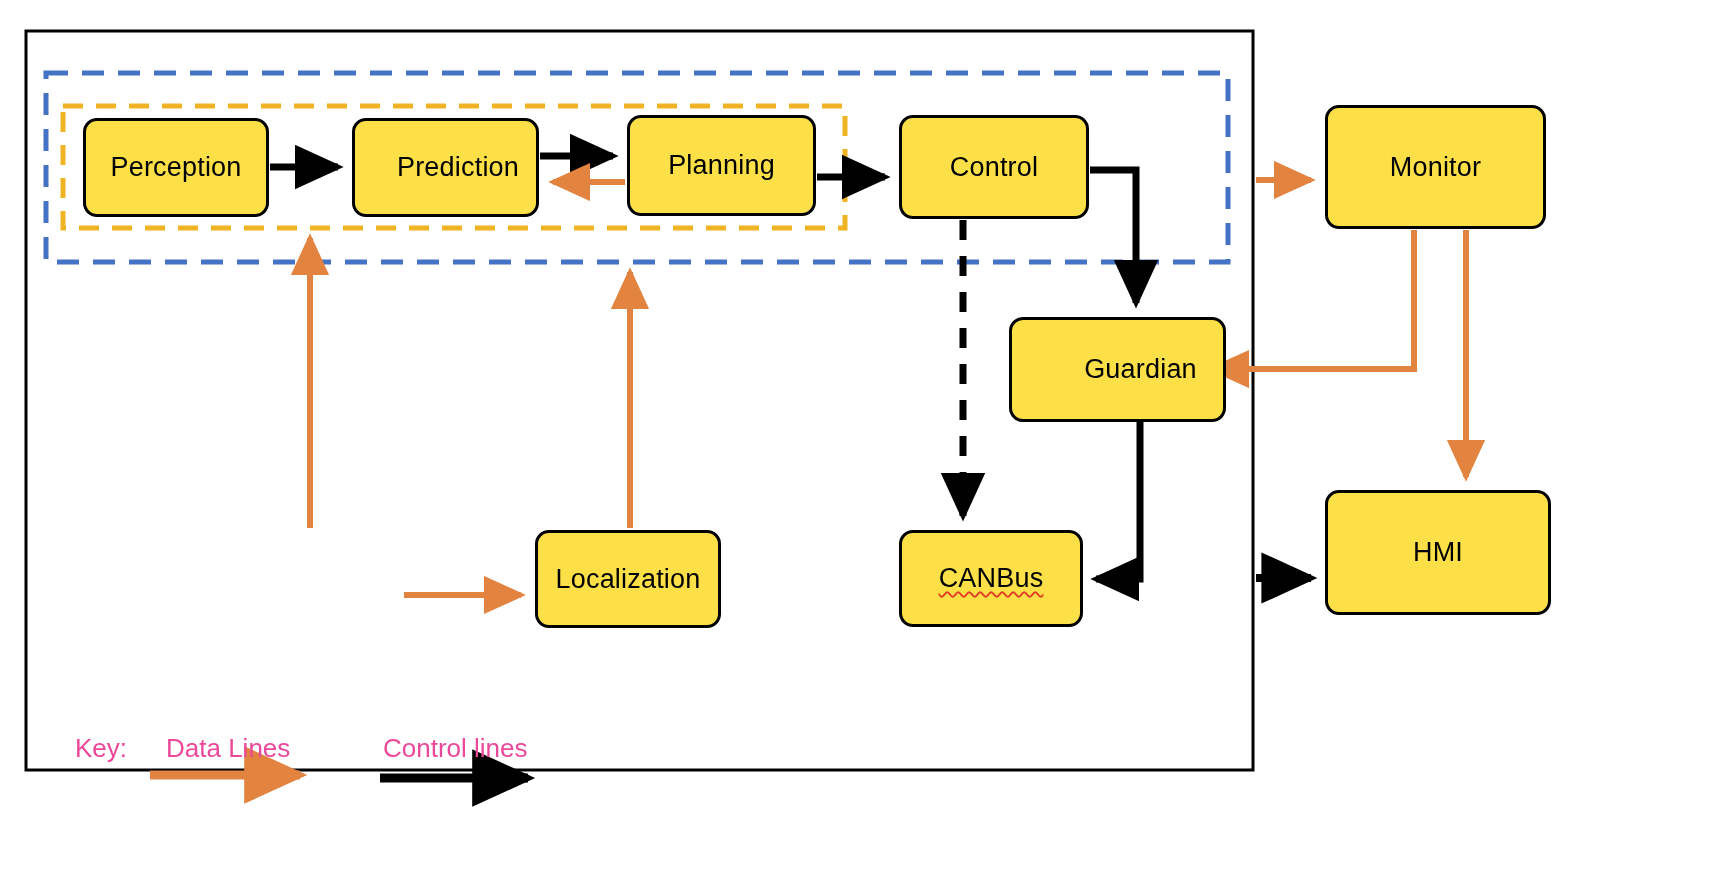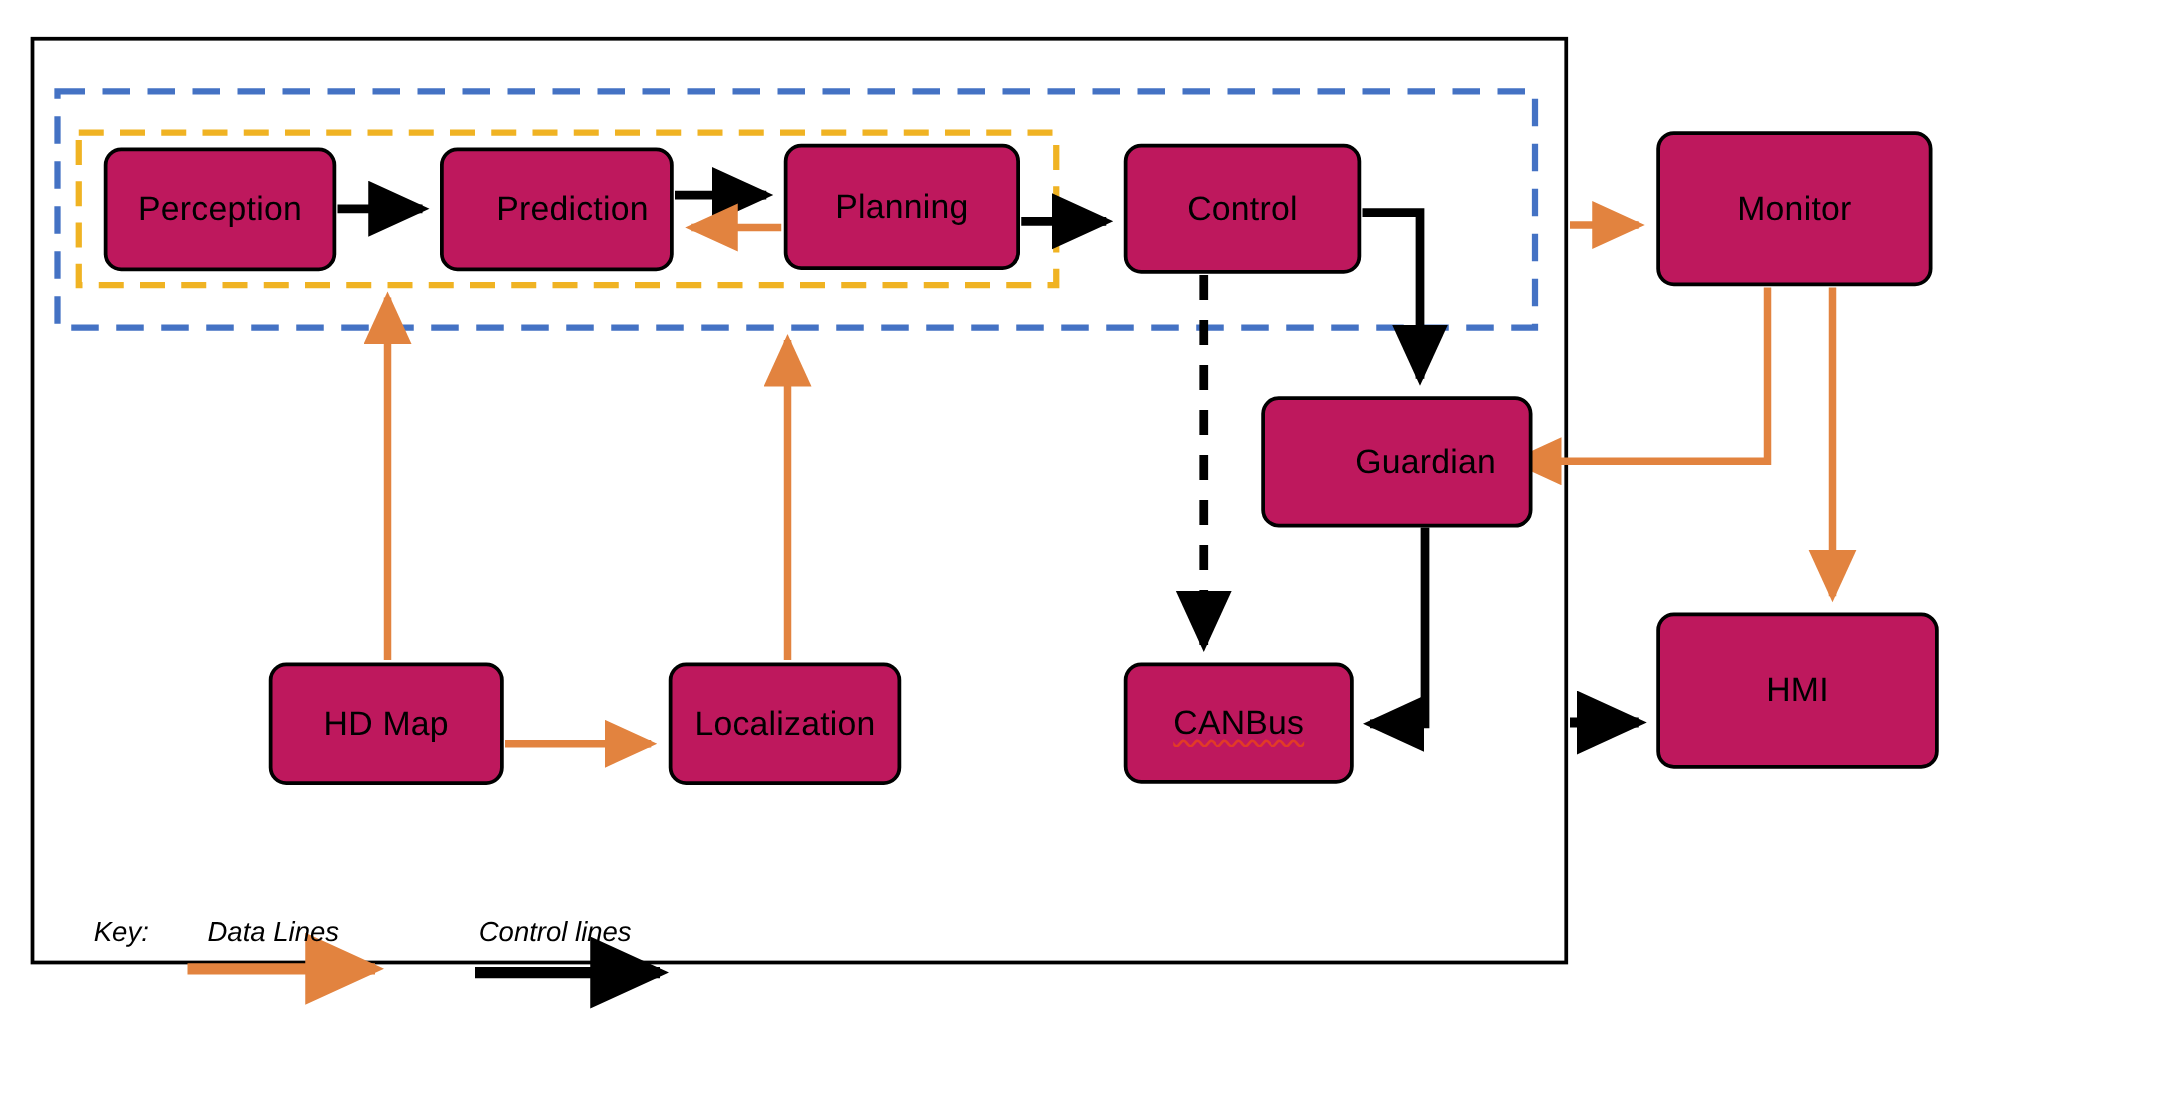--- a/index.html
+++ b/index.html
@@ -1,27 +1,27 @@
 <!DOCTYPE html>
 <html><head>
 <meta charset="utf-8">
 <style>
   html,body{margin:0;padding:0;background:#ffffff;}
   body{width:1732px;height:882px;overflow:hidden;font-family:"Liberation Sans",sans-serif;}
   #stage{position:relative;width:1732px;height:882px;background:#ffffff;}
   svg.layer{position:absolute;left:0;top:0;width:1732px;height:882px;overflow:visible;}
-  .node{position:absolute;background:#be185d;border:3px solid #000000;border-radius:14px;
+  .node{position:absolute;background:#fde047;border:3px solid #000000;border-radius:14px;
         display:flex;align-items:center;justify-content:center;box-sizing:border-box;}
   .node span{font-size:27px;color:#000000;letter-spacing:.2px;line-height:1;white-space:nowrap;}
   .node.misspelled span{
      text-decoration:underline wavy #e23b26;
      text-decoration-thickness:2px;
      text-underline-offset:4px;
   }
-  .keylbl{position:absolute;font-size:22px;color:#000000;white-space:nowrap;font-style:italic;}
+  .keylbl{position:absolute;font-size:26px;color:#ec4899;white-space:nowrap;}
 </style>
 </head>
 <body>
 
 <div id="stage">
 
   <svg class="layer">
     <defs>
       <marker id="ah-black" markerWidth="9" markerHeight="9" refX="6.2" refY="3.2" orient="auto" markerUnits="strokeWidth">
         <path d="M0,0 L7,3.2 L0,6.4 z" fill="#000000"></path>
@@ -86,23 +86,20 @@
   </div>
 
   <div class="node" style="left:1009px;top:317px;width:217px;height:105px;padding-left:46px;">
     <span>Guardian</span>
   </div>
 
   <div class="node misspelled" style="left:899px;top:530px;width:184px;height:97px;">
     <span>CANBus</span>
   </div>
 
-  <div class="node" style="left:215px;top:530px;width:188px;height:98px;">
-    <span>HD Map</span>
-  </div>
 
   <div class="node" style="left:535px;top:530px;width:186px;height:98px;">
     <span>Localization</span>
   </div>
 
   <div class="node" style="left:1325px;top:105px;width:221px;height:124px;">
     <span>Monitor</span>
   </div>
 
   <div class="node" style="left:1325px;top:490px;width:226px;height:125px;">

